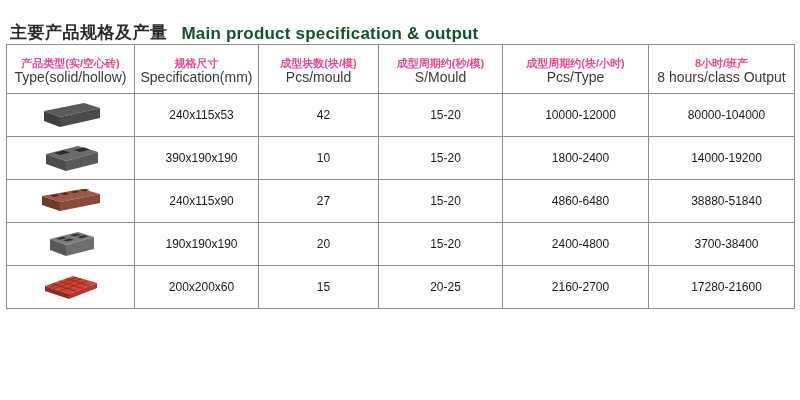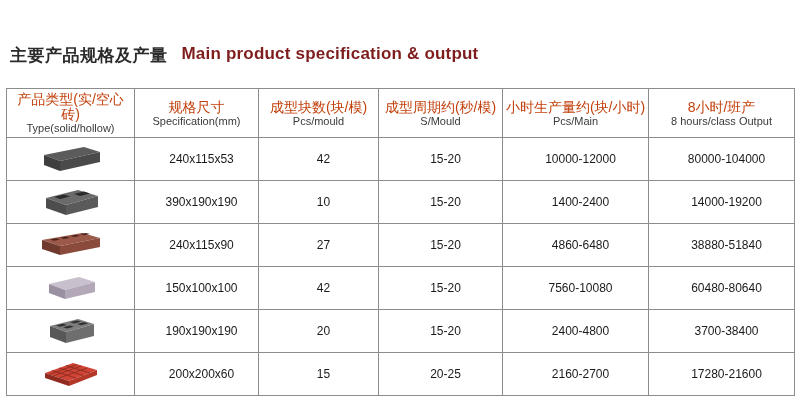--- a/index.html
+++ b/index.html
@@ -18,37 +18,36 @@
     position: relative;
     width: 800px;
     height: 400px;
     box-sizing: border-box;
     padding: 0 6px;
   }
 
   
   .header {
     display: flex;
-    align-items: flex-start;
+    align-items: flex-end;
     height: 44px;
     padding-left: 4px;
     gap: 14px;
-    margin-top: 44px;
   }
   .title-cn {
     font-size: 17px;
     font-weight: bold;
     color: #2b2b2b;
     letter-spacing: 0.5px;
     white-space: nowrap;
   }
   .title-en {
     font-size: 17px;
     font-weight: bold;
-    color: #7f1d1d;
+    color: #14532d;
     white-space: nowrap;
     letter-spacing: 0.2px;
   }
 
   
   table.spec {
     border-collapse: collapse;
     width: 788px;
     table-layout: fixed;
   }
@@ -58,28 +57,28 @@
     vertical-align: middle;
   }
   thead th {
     height: 42px;
     padding: 3px 2px;
     background: #ffffff;
     font-weight: normal;
   }
   .h-cn {
     display: block;
-    font-size: 14px;
-    font-weight: normal;
-    color: #c2410c;
+    font-size: 11px;
+    font-weight: bold;
+    color: #ec4899;
     line-height: 15px;
   }
   .h-en {
     display: block;
-    font-size: 11px;
+    font-size: 14px;
     color: #3a3a3a;
     line-height: 12px;
   }
   tbody td {
     height: 38px;
     font-size: 12px;
     color: #1a1a1a;
     padding-left: 11px;
   }
   td.img-cell {
@@ -135,22 +134,22 @@
         </th>
         <th>
           <span class="h-cn">成型块数(块/模)</span>
           <span class="h-en">Pcs/mould</span>
         </th>
         <th>
           <span class="h-cn">成型周期约(秒/模)</span>
           <span class="h-en">S/Mould</span>
         </th>
         <th>
-          <span class="h-cn">小时生产量约(块/小时)</span>
-          <span class="h-en">Pcs/Main</span>
+          <span class="h-cn">成型周期约(块/小时)</span>
+          <span class="h-en">Pcs/Type</span>
         </th>
         <th>
           <span class="h-cn">8小时/班产</span>
           <span class="h-en">8 hours/class Output</span>
         </th>
       </tr>
     </thead>
     <tbody>
 
       <tr>
@@ -178,21 +177,21 @@
               <polygon points="8,12 28,19 28,29 8,22" fill="#4d4d4d"></polygon>
               <polygon points="28,19 60,10 60,21 28,29" fill="#5a5a5a"></polygon>
               <polygon points="16,11 26,8.5 32,10.5 22,13" fill="#2a2a2a"></polygon>
               <polygon points="36,8 46,5.5 52,7.5 42,10" fill="#2a2a2a"></polygon>
             </svg>
           </div>
         </td>
         <td>390x190x190</td>
         <td>10</td>
         <td>15-20</td>
-        <td>1400-2400</td>
+        <td>1800-2400</td>
         <td>14000-19200</td>
       </tr>
 
       <tr>
         <td class="img-cell">
           <div class="brick-wrap">
             <svg class="brick" width="70" height="30" viewBox="0 0 70 30">
               <polygon points="6,10 46,3 64,8 24,16" fill="#9c5848"></polygon>
               <polygon points="6,10 24,16 24,25 6,19" fill="#6f392e"></polygon>
               <polygon points="24,16 64,8 64,17 24,25" fill="#8a4b3c"></polygon>
@@ -203,36 +202,20 @@
             </svg>
           </div>
         </td>
         <td>240x115x90</td>
         <td>27</td>
         <td>15-20</td>
         <td>4860-6480</td>
         <td>38880-51840</td>
       </tr>
 
-      <tr>
-        <td class="img-cell">
-          <div class="brick-wrap">
-            <svg class="brick" width="60" height="30" viewBox="0 0 60 30">
-              <polygon points="8,11 38,4 54,9 24,17" fill="#c9c0cd"></polygon>
-              <polygon points="8,11 24,17 24,26 8,20" fill="#9b90a1"></polygon>
-              <polygon points="24,17 54,9 54,19 24,26" fill="#b3a8b8"></polygon>
-            </svg>
-          </div>
-        </td>
-        <td>150x100x100</td>
-        <td>42</td>
-        <td>15-20</td>
-        <td>7560-10080</td>
-        <td>60480-80640</td>
-      </tr>
 
       <tr>
         <td class="img-cell">
           <div class="brick-wrap">
             <svg class="brick" width="58" height="32" viewBox="0 0 58 32">
               <polygon points="8,11 36,4 52,9 24,17" fill="#7d7d7d"></polygon>
               <polygon points="8,11 24,17 24,28 8,22" fill="#585858"></polygon>
               <polygon points="24,17 52,9 52,21 24,28" fill="#6e6e6e"></polygon>
               <polygon points="14,10.5 21,8.8 25,10 18,11.7" fill="#2f2f2f"></polygon>
               <polygon points="28,7.2 35,5.5 39,6.7 32,8.4" fill="#2f2f2f"></polygon>

